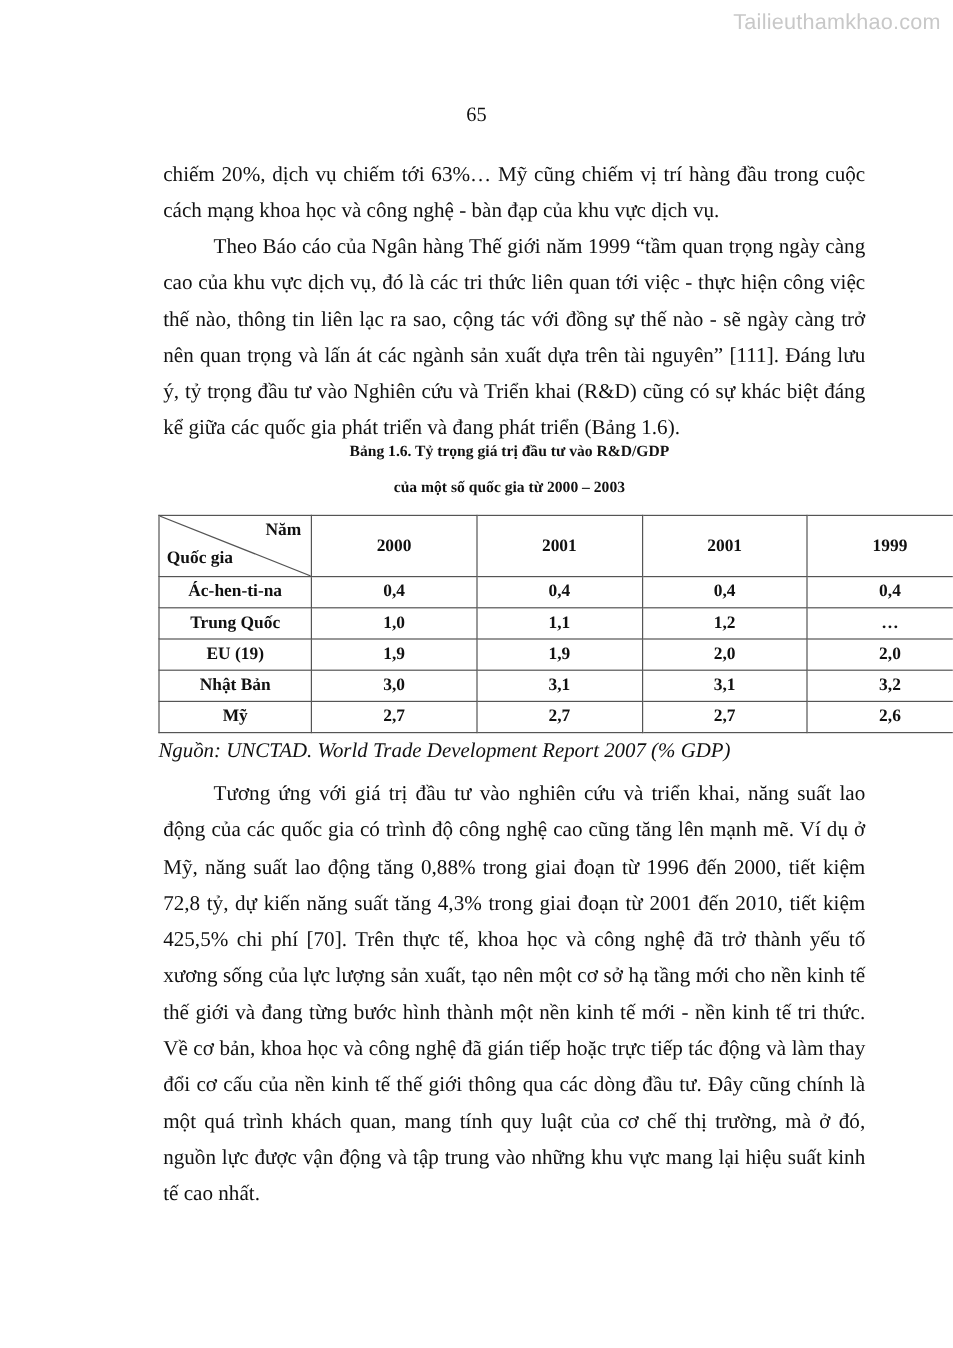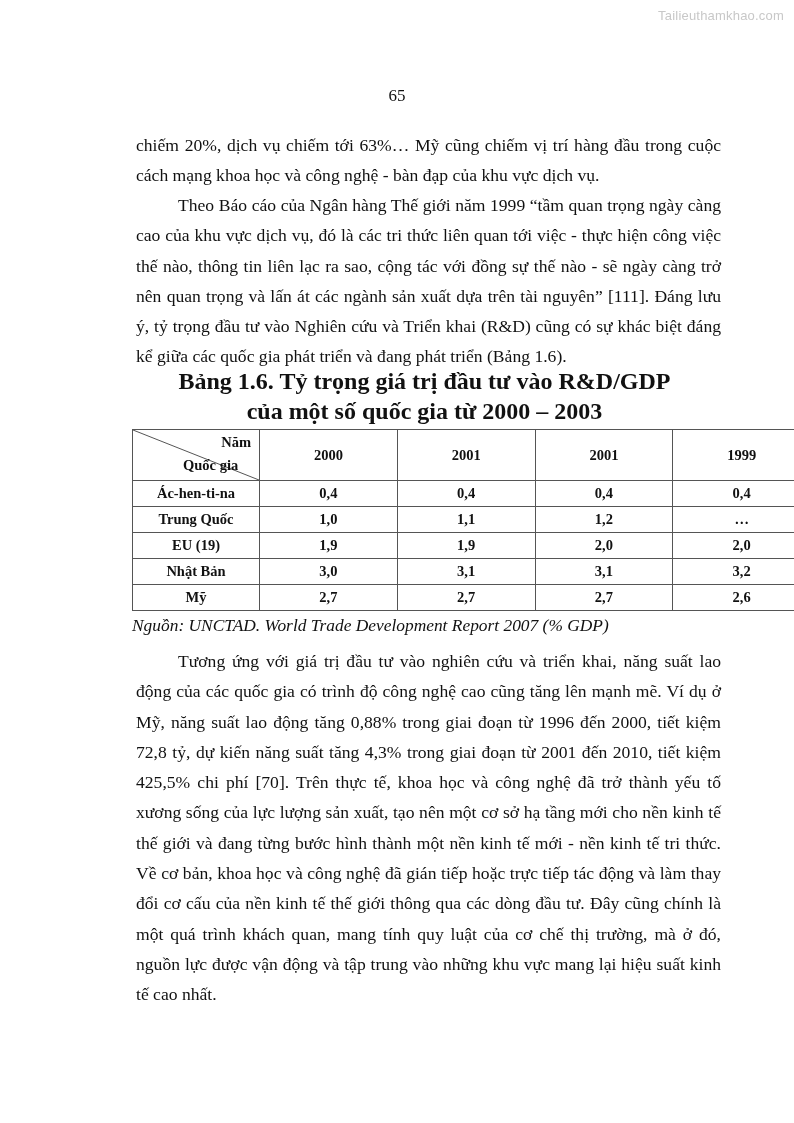--- a/index.html
+++ b/index.html
@@ -1,35 +1,35 @@
 <!DOCTYPE html>
 <html><head>
 <meta charset="utf-8">
 <style>
   html, body { margin:0; padding:0; background:#ffffff; }
   body { width:794px; height:1123px; position:relative; overflow:hidden;
          font-family:"Liberation Serif", serif; color:#111; }
   .watermark { position:absolute; top:8px; right:10px; font-family:"Liberation Sans", sans-serif;
-               font-size:13px; color:#c8c8c8; letter-spacing:0.2px; }
+               font-size:18px; color:#c8c8c8; letter-spacing:0.2px; }
   .page-num { position:absolute; top:86px; left:0; width:794px; text-align:center; font-size:17px; }
   .para { position:absolute; left:132px; width:585px; font-size:17.6px; line-height:30.3px;
           text-align:justify; text-align-last:left; margin:4px; }
   .p1 { top:126px; }
   .p2 { top:186px; text-indent:42px; }
-  .caption { position:absolute; left:132px; width:585px; text-align:center; font-weight:bold; font-size:24px; }
+  .caption { position:absolute; left:132px; width:585px; text-align:center; font-weight:bold; font-size:13px; }
   .cap1 { top:368px; }
   .cap2 { top:398px; }
   table.data { position:absolute; left:132px; top:429px; width:679px; border-collapse:collapse;
                font-size:14.5px; font-weight:bold; }
   table.data td { border:1px solid #555; text-align:center; padding:0; height:25px; }
   table.data tr.head td { height:50px; }
   td.diag { position:relative; width:126px; text-align:left; }
   td.diag svg { position:absolute; left:0; top:0; width:100%; height:100%; }
   td.diag .top { position:absolute; right:8px; top:4px; }
-  td.diag .bot { position:absolute; left:6px; bottom:6px;margin-left:44px; }
+  td.diag .bot { position:absolute; left:6px; bottom:6px; }
   .col1 { width:126px; }
   .source { position:absolute; left:132px; width:585px; top:615px; text-align:left;
             font-style:italic; font-size:17.4px; }
   .p3 { top:642px; text-indent:42px; }
 </style>
 </head>
 <body>
 
 <div class="watermark">Tailieuthamkhao.com</div>
 <div class="page-num">65</div>

